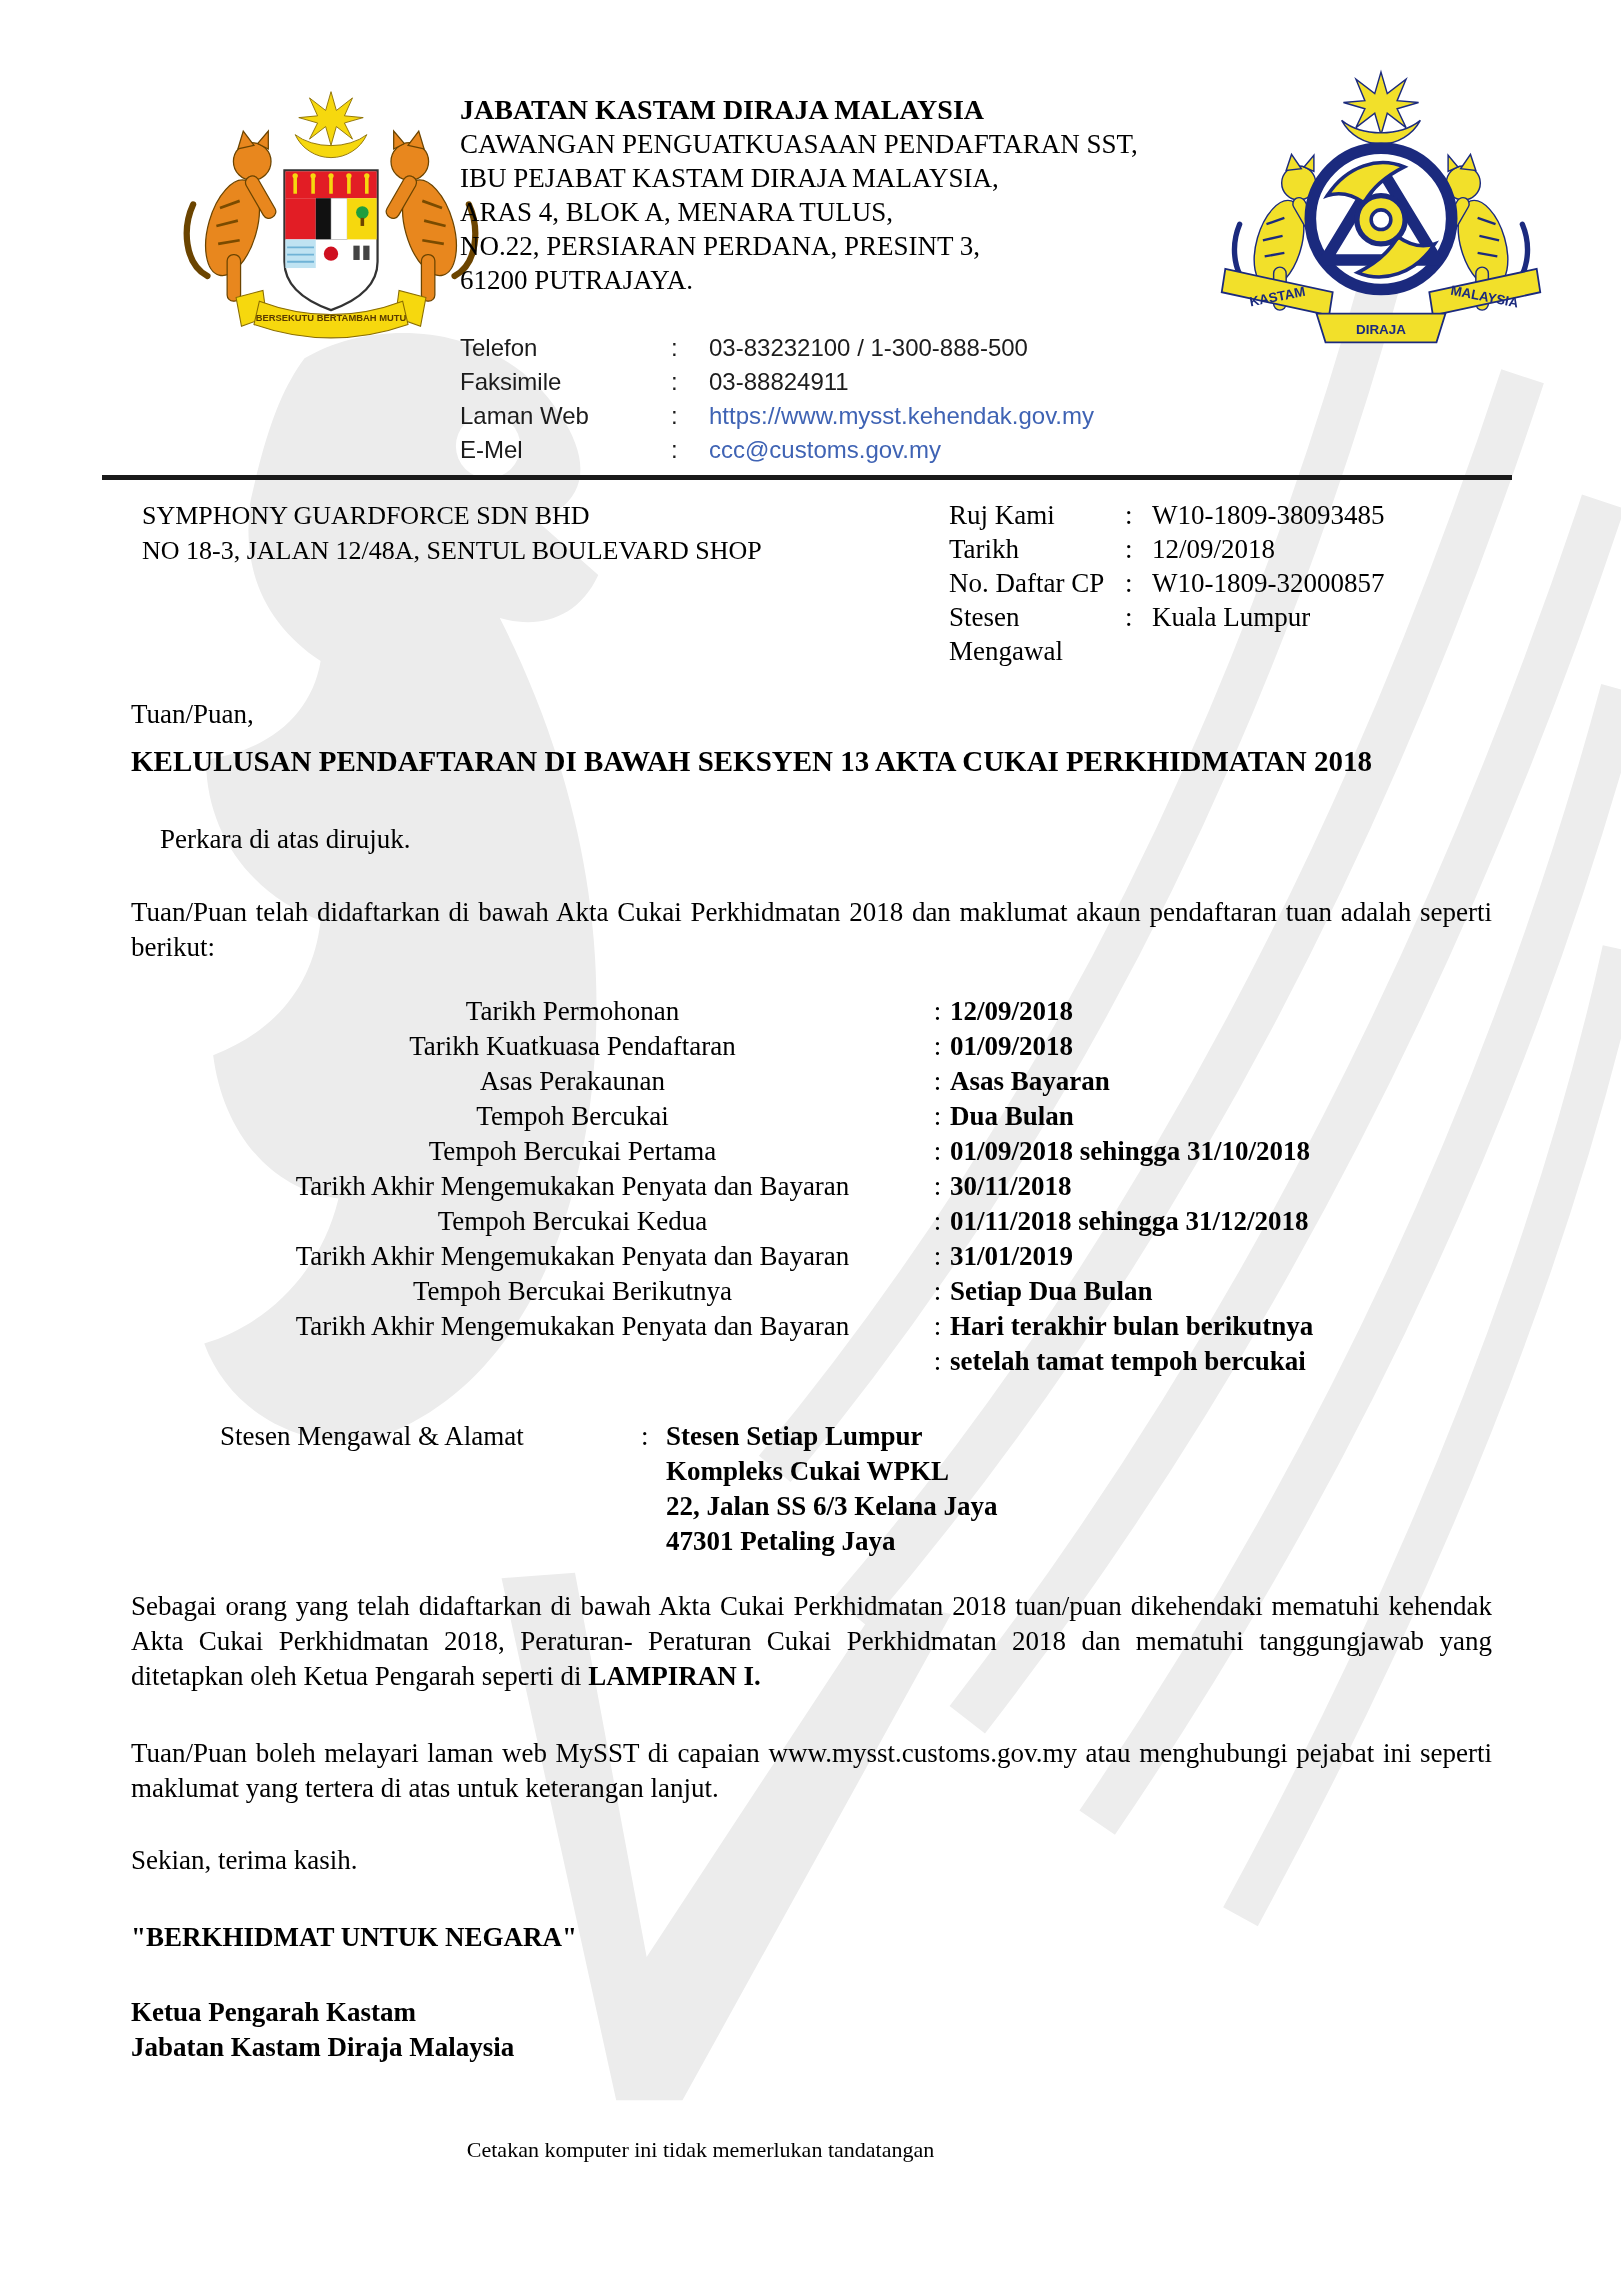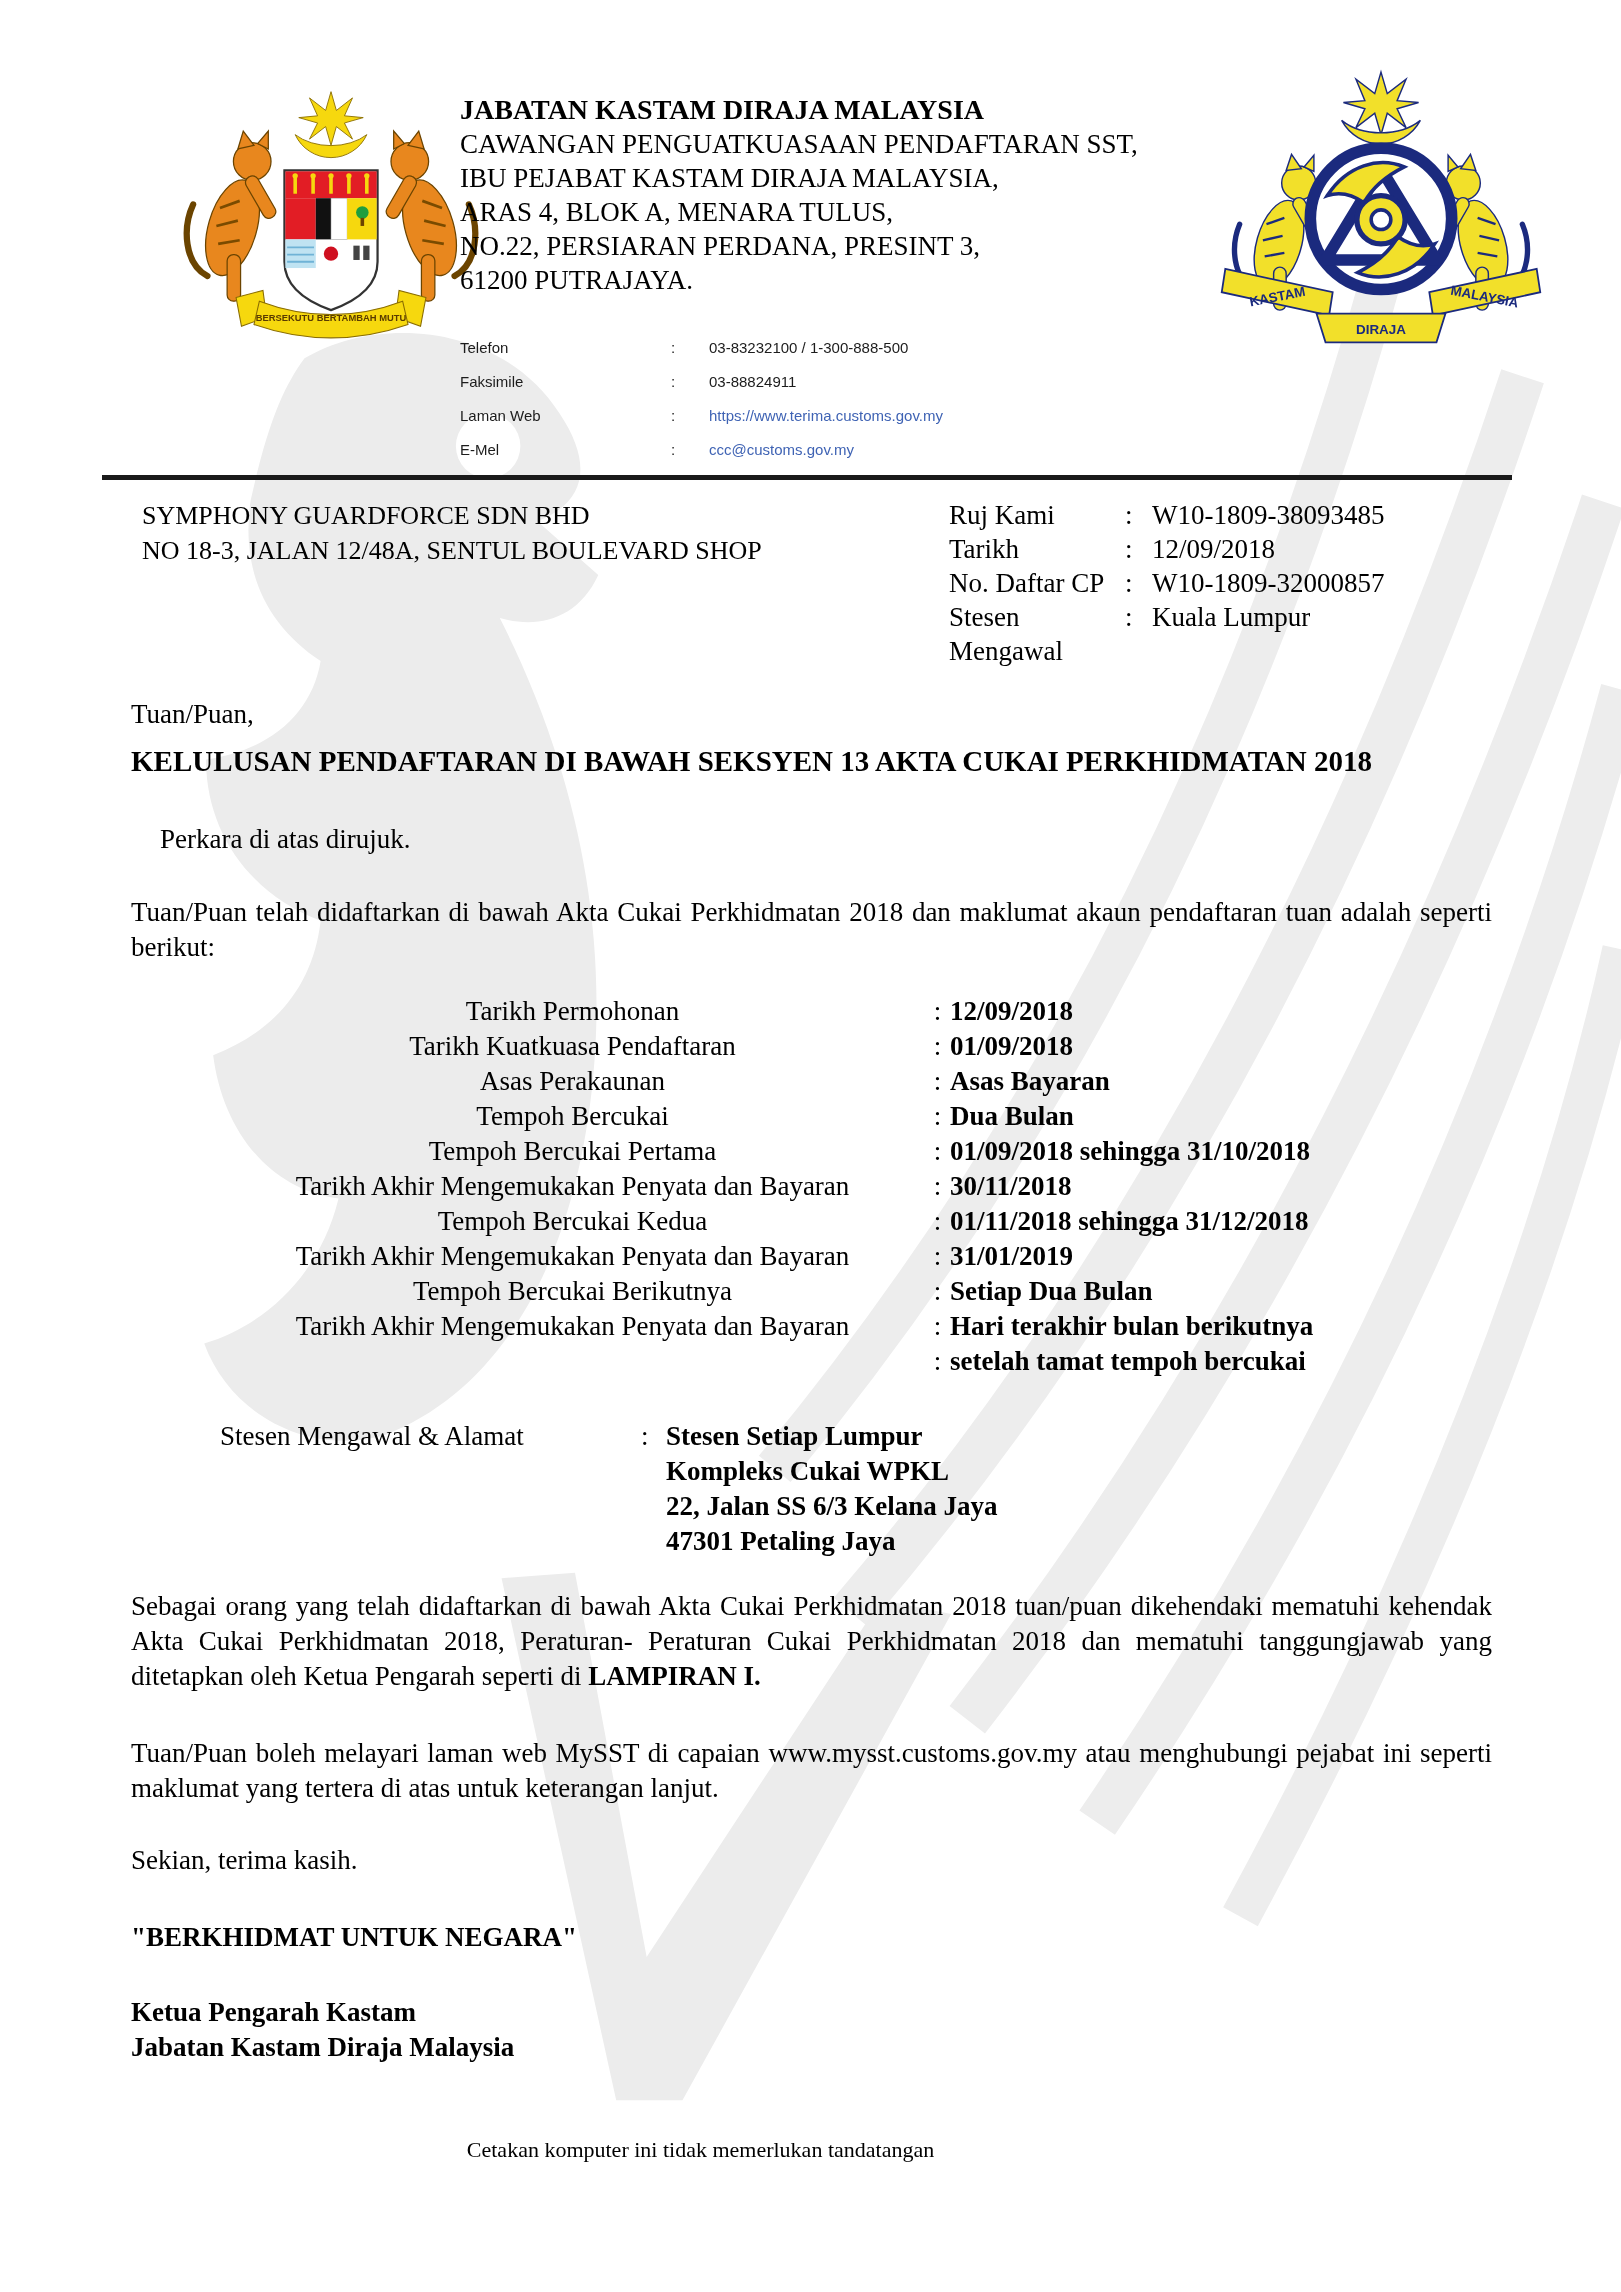--- a/index.html
+++ b/index.html
@@ -8,21 +8,21 @@
     margin:0 auto;overflow:hidden;color:#000;
     font-family:"Liberation Serif", serif;
   }
   .abs{position:absolute;}
   .z{z-index:2;}
   
   .wm{position:absolute;left:0;top:0;width:1622px;height:2293px;z-index:0;}
   
   .hdr-text{left:460px;top:93px;line-height:34px;font-size:27px;}
   .hdr-agency{font-weight:bold;font-size:28px;}
-  .contact{left:460px;top:331px;font-family:"Liberation Sans",sans-serif;font-size:15px;line-height:34px;color:#1c1c1c;}
+  .contact{left:460px;top:331px;font-family:"Liberation Sans",sans-serif;font-size:24px;line-height:34px;color:#1c1c1c;}
   .contact-row{display:flex;}
   .contact-row .lbl{width:211px;}
   .contact-row .col{width:38px;}
   .link{color:#3f63b4;text-decoration:none;cursor:pointer;}
   .rule{left:102px;top:475px;width:1410px;height:4.5px;background:#1a1a1a;}
   
   .recipient{left:142px;top:498px;font-size:26px;line-height:35px;}
   .reference{left:949px;top:498px;font-size:27px;line-height:34px;}
   .ref-row{display:flex;}
   .ref-row .lbl{width:176px;}
@@ -163,21 +163,21 @@
       <span>03-83232100 / 1-300-888-500</span>
     </div>
     <div class="contact-row">
       <span class="lbl">Faksimile</span>
       <span class="col">:</span>
       <span>03-88824911</span>
     </div>
     <div class="contact-row">
       <span class="lbl">Laman Web</span>
       <span class="col">:</span>
-      <a class="link">https://www.terima.customs.gov.my</a>
+      <a class="link">https://www.mysst.kehendak.gov.my</a>
     </div>
     <div class="contact-row">
       <span class="lbl">E-Mel</span>
       <span class="col">:</span>
       <a class="link">ccc@customs.gov.my</a>
     </div>
   </div>
 
   <svg class="abs z" style="left:1211px;top:61px;" width="340" height="296" viewBox="0 0 380 330" aria-hidden="true">
     <path fill="#f2e02a" stroke="#1b2a7e" stroke-width="1.6" d="M190 12 L197 36 L218 20 L208 44 L232 46 L208 53 L218 74 L197 58 L190 82 L183 58 L162 74 L172 53 L148 46 L172 44 L162 20 L183 36 Z"></path>

